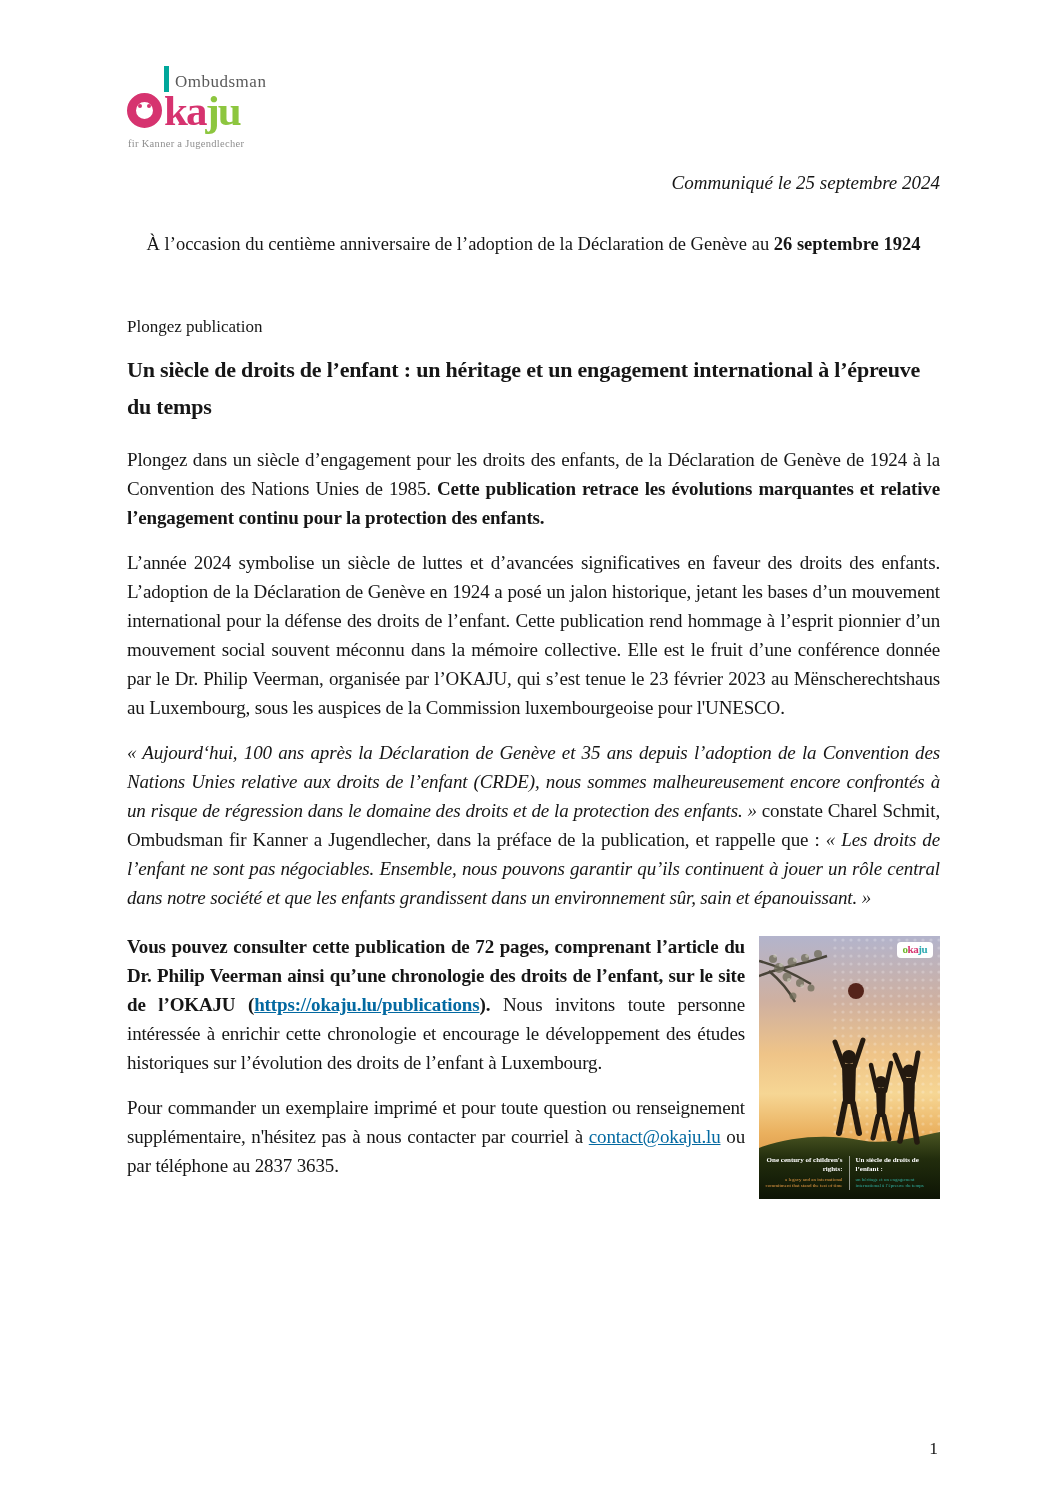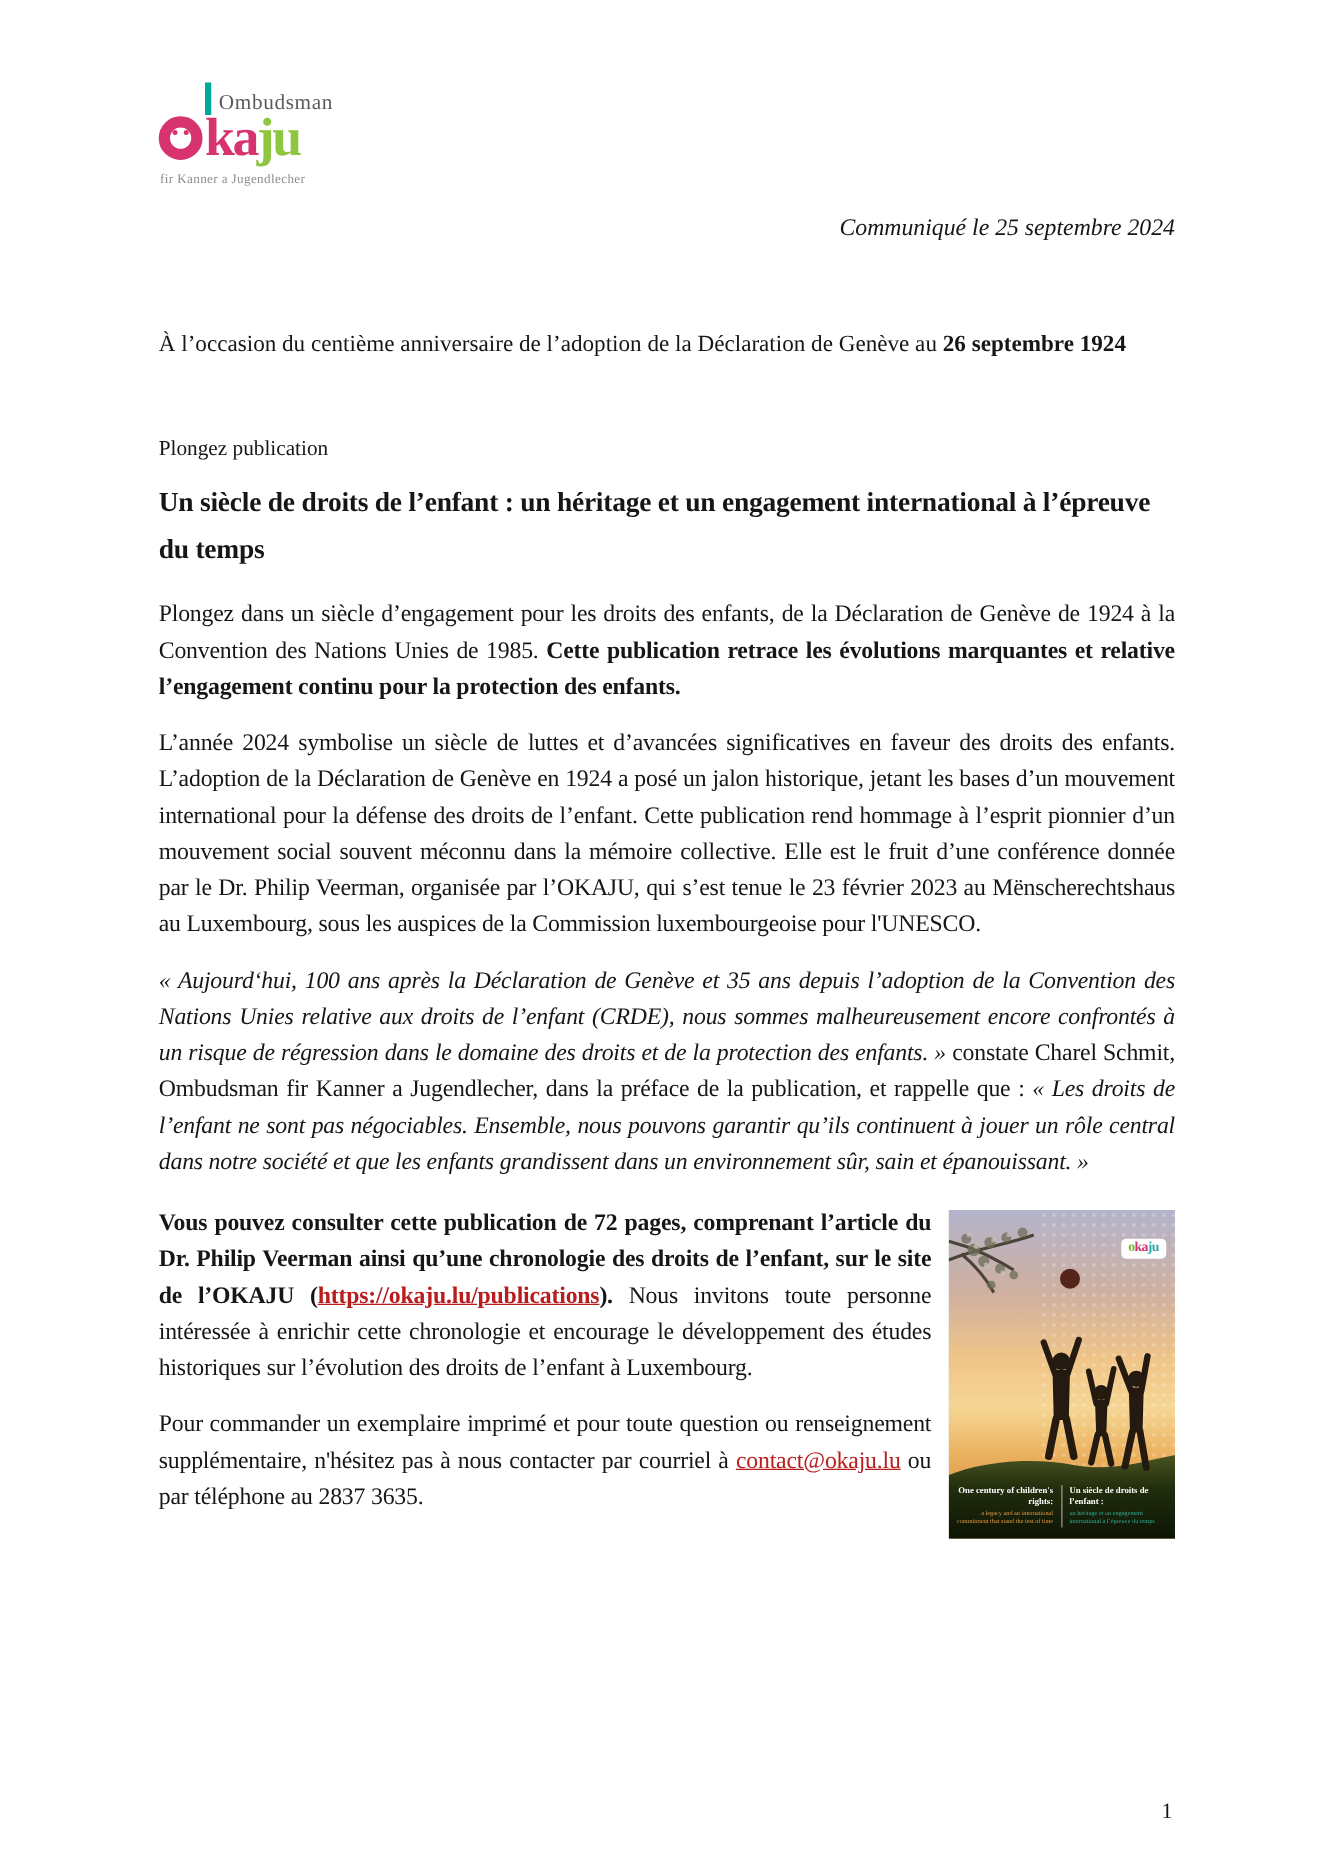--- a/index.html
+++ b/index.html
@@ -17,46 +17,46 @@
   .logo-word { position:absolute; left:0; top:22px; display:flex; align-items:center; height:44px; }
   .logo-o { position:relative; width:17px; height:17px; border:9px solid #d6336f; border-radius:50%; background:#fff; margin-right:2px; }
   .logo-eye { position:absolute; width:4px; height:4px; border-radius:50%; background:#d6336f; top:2px; }
   .logo-eye.l { left:2px; } .logo-eye.r { right:2px; }
   .logo-ka { font-size:43px; font-weight:bold; color:#d6336f; letter-spacing:-2px; line-height:1; }
   .logo-ju { font-size:43px; font-weight:bold; color:#8dc63f; letter-spacing:-2px; line-height:1; }
   .logo-tagline { position:absolute; left:1px; top:72px; font-size:10.5px; color:#8f8f8f; letter-spacing:.3px; }
 
   
   .dateline { margin-top:14px; text-align:right; font-style:italic; font-size:19px; }
-  .occasion { margin-top:72px; text-align:left; font-size:18.5px; }
+  .occasion { margin-top:40px; text-align:center; font-size:18.5px; }
   .occasion b { font-weight:bold; }
   .kicker { margin-top:62px; font-size:17px; }
 
   
   .title { margin-top:14px; font-size:22px; font-weight:bold; line-height:37px; letter-spacing:-.2px; }
   p.body { font-size:19px; line-height:29px; text-align:justify; margin:16px 0 0 0; letter-spacing:-.15px; }
   p.body.first { margin-top:20px; }
   .bold { font-weight:bold; }
   .it { font-style:italic; }
-  a.doclink { color:#b91c1c; text-decoration:underline; }
+  a.doclink { color:#0369a1; text-decoration:underline; }
   a.doclink.bold { font-weight:bold; }
 
   .media-block { margin-top:20px; overflow:hidden; }
   .media-block p.body { margin-top:0; }
   .media-block p.body + p.body { margin-top:16px; }
   .p-contact { text-align:left; }
 
   
   figure.cover {
     float:right; width:181px; height:263px; margin:4px 0 6px 14px;
     position:relative; padding:0; background:#ccc;
   }
   .cover svg { display:block; }
   .cover-logo {
-    position:absolute; top:23px; right:7px; background:#fff; border-radius:4px;
+    position:absolute; top:6px; right:7px; background:#fff; border-radius:4px;
     padding:1px 6px 3px 6px; font-weight:bold; font-size:11px; letter-spacing:-.5px;
   }
   .cl-o { color:#6fb52c; } .cl-ka { color:#d6336f; } .cl-ju { color:#29a8b0; }
   .cover-captions { position:absolute; left:0; right:0; bottom:9px; display:flex; }
   .cap-left { width:50%; box-sizing:border-box; text-align:right; padding-right:6px; border-right:1px solid rgba(255,255,255,.55); }
   .cap-right { width:50%; box-sizing:border-box; text-align:left; padding-left:6px; }
   .cap-title { font-size:7px; font-weight:bold; color:#ffffff; line-height:1.3; }
   .cap-sub { font-size:5px; line-height:1.35; margin-top:2px; }
   .cap-sub.en { color:#e59a43; }
   .cap-sub.fr { color:#2fae9e; }

